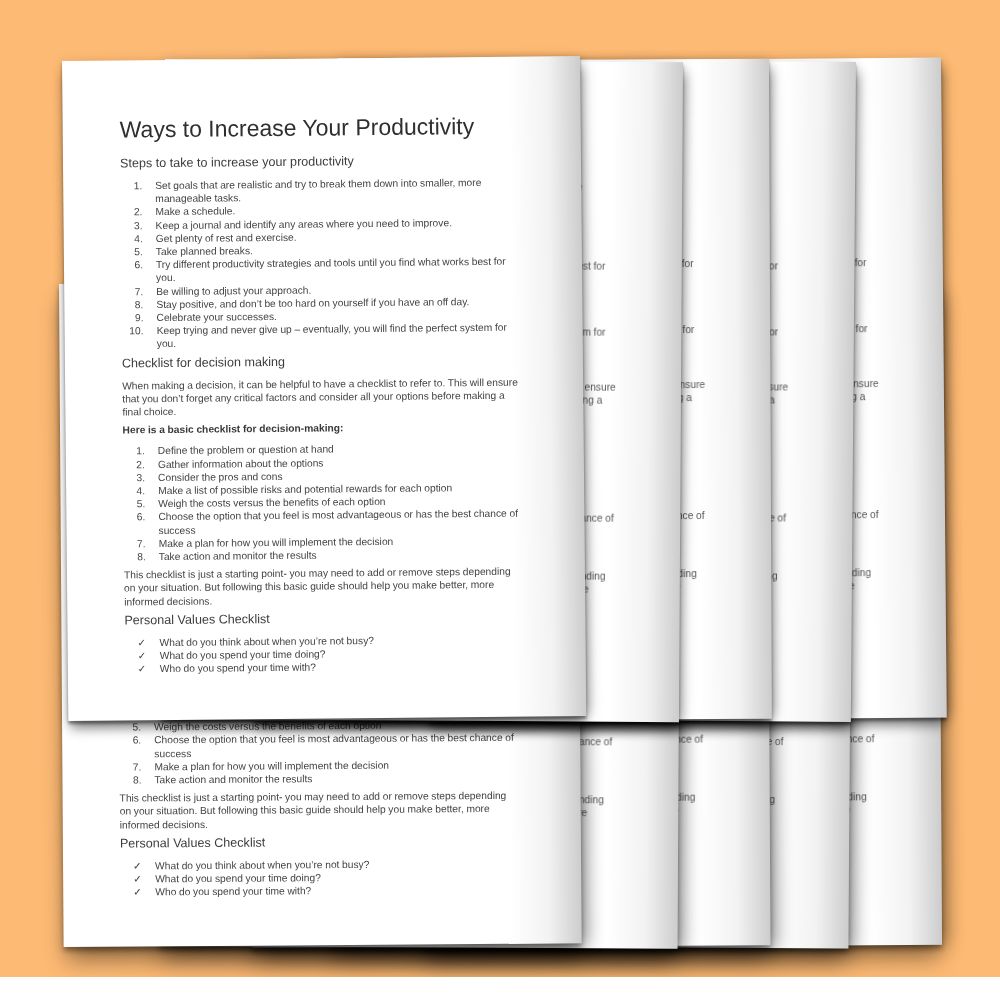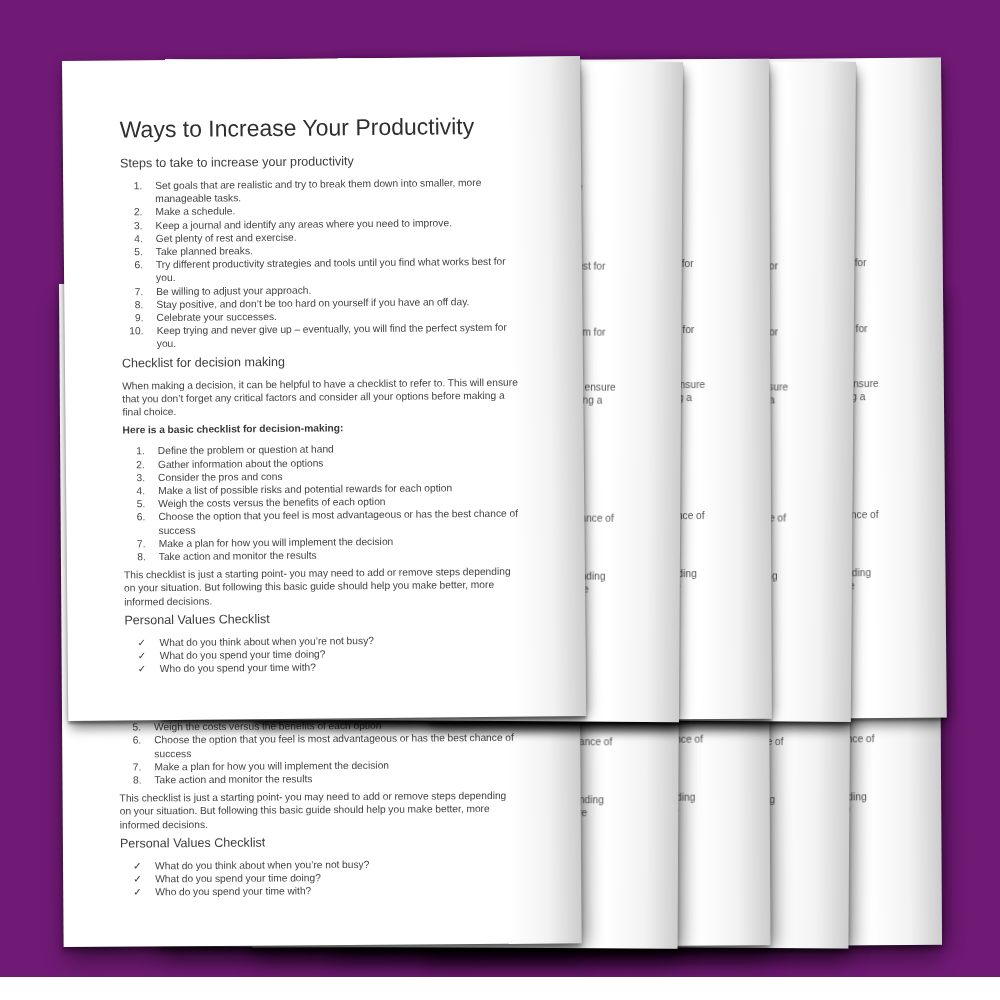--- a/index.html
+++ b/index.html
@@ -1,18 +1,18 @@
 <!DOCTYPE html>
 <html><head>
 <meta charset="utf-8">
 <style>
   html,body { margin:0; padding:0; background:#ffffff; }
   .stage {
     position:relative; width:1000px; height:977px; overflow:hidden;
-    background:#701a75;
+    background:#fdba74;
     font-family:"Liberation Sans", sans-serif;
   }
   .page {
     position:absolute; width:518px; background:#ffffff;
     transform-origin:top left;
   }
   .page.t { height:660px;
     box-shadow: 0 3px 3px rgba(0,0,0,0.38), 0 10px 12px -2px rgba(0,0,0,0.42),
                 9px 4px 14px -6px rgba(0,0,0,0.26), 0 0 12px rgba(0,0,0,0.10);
   }

